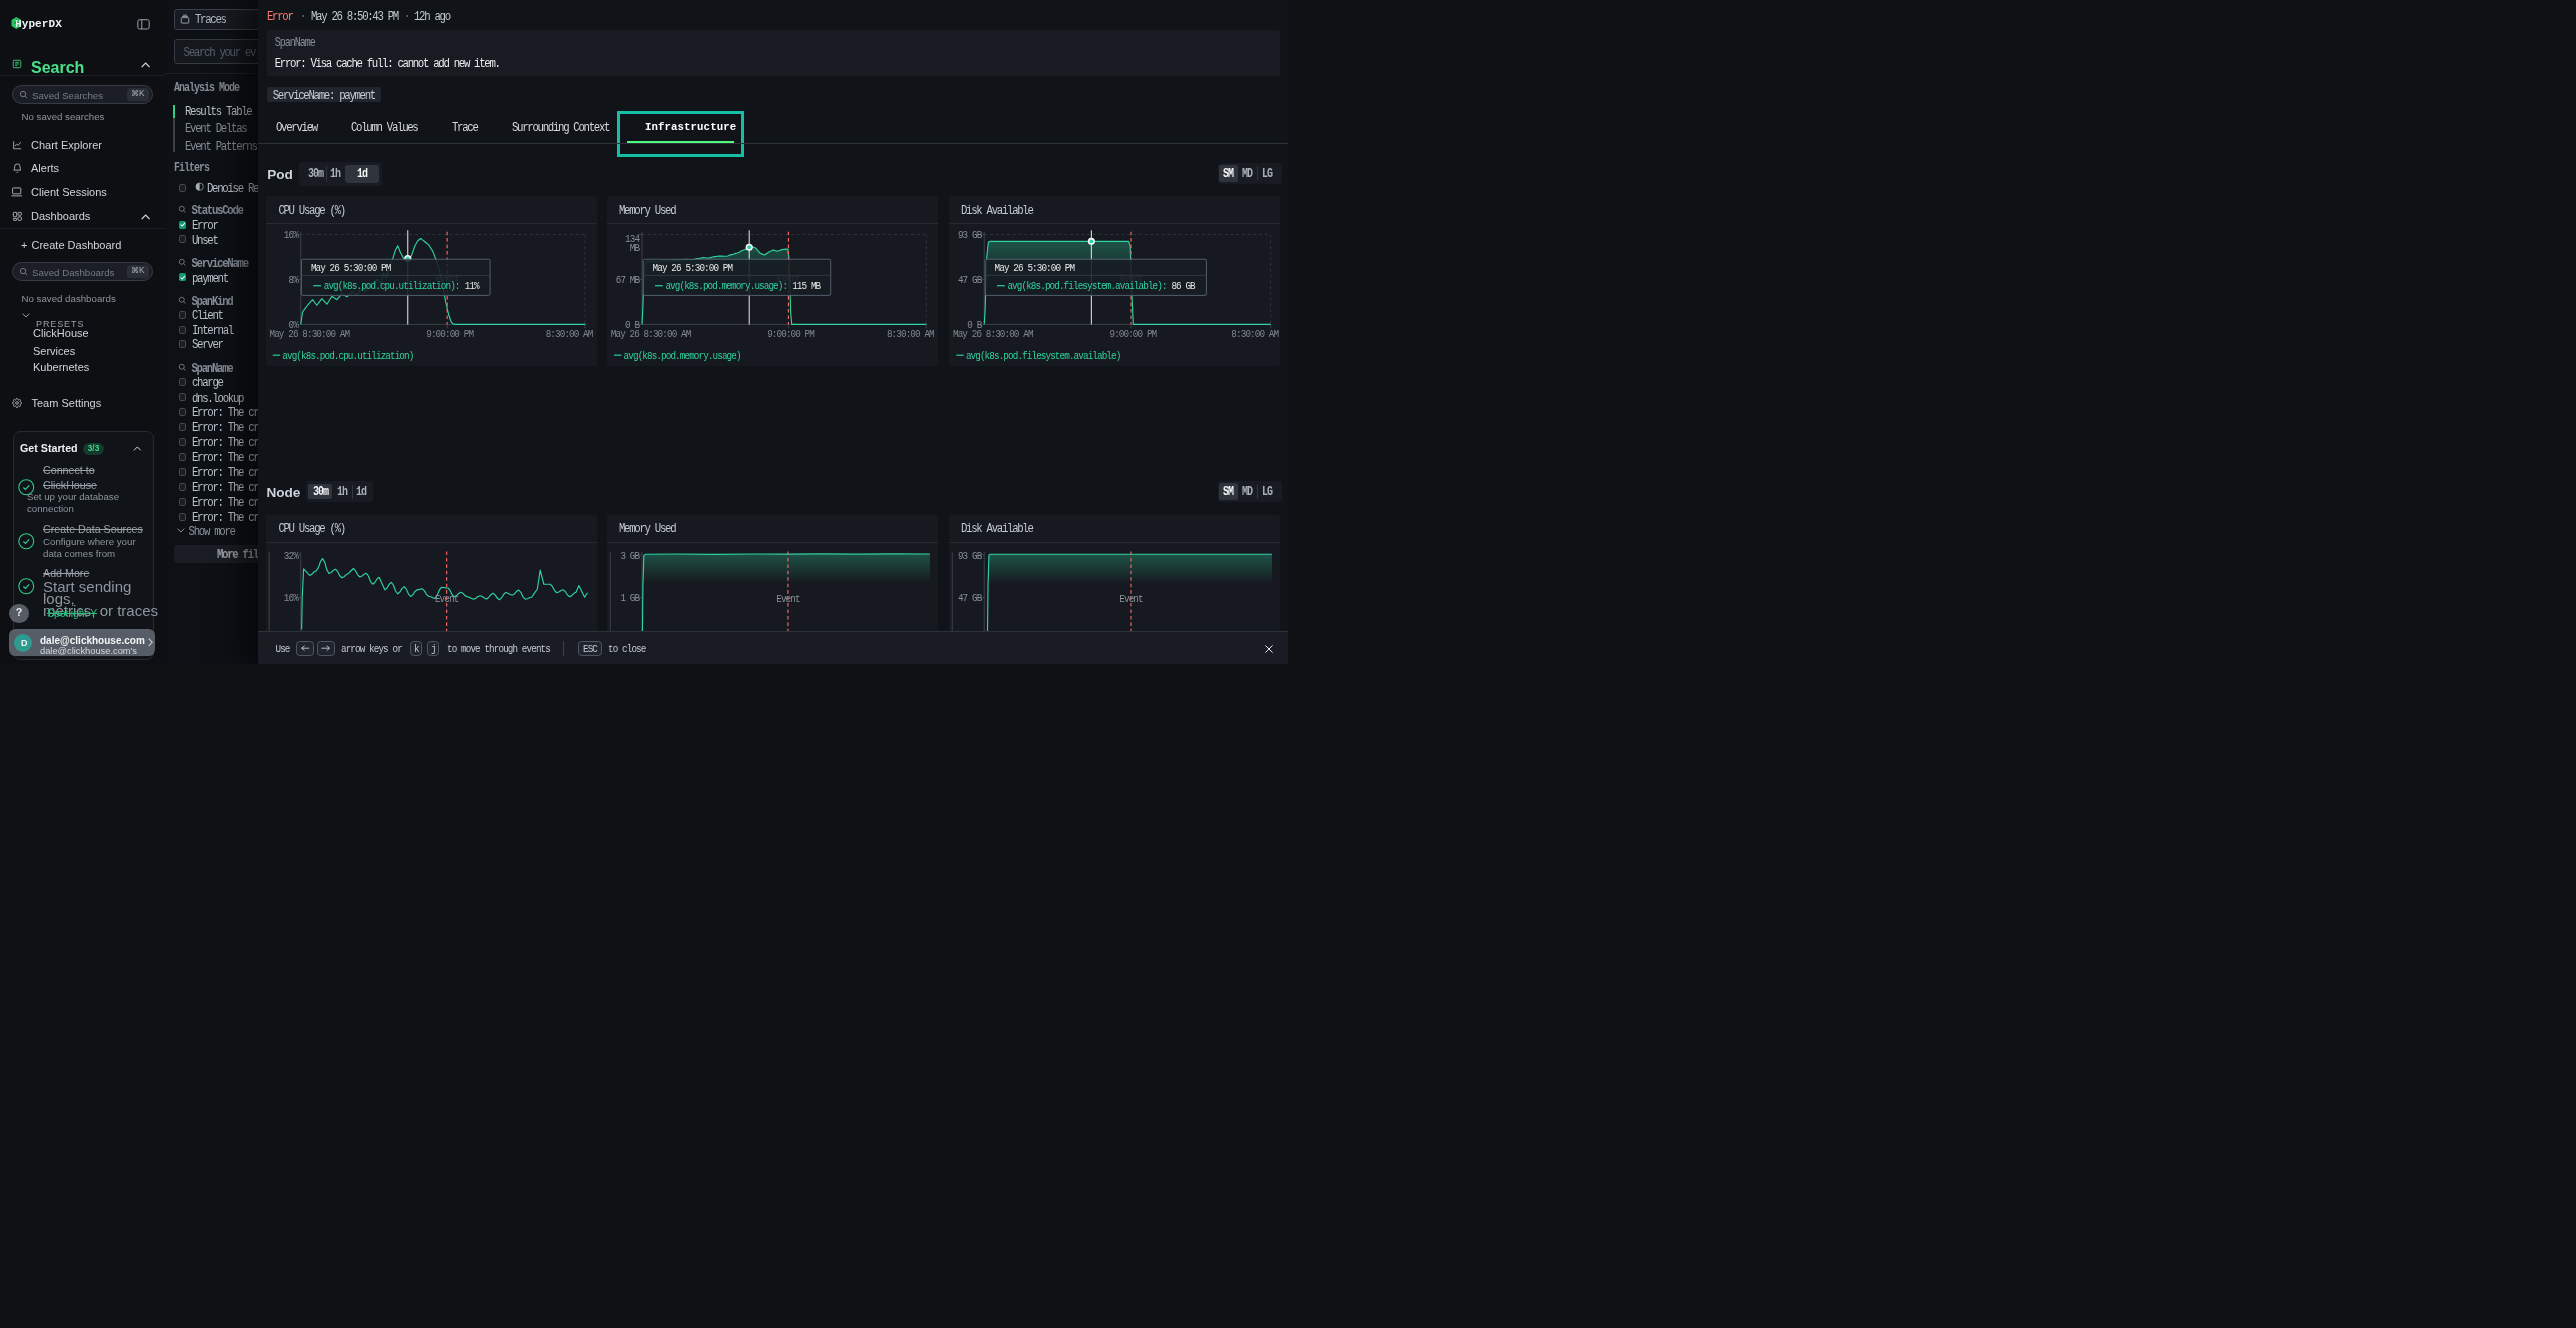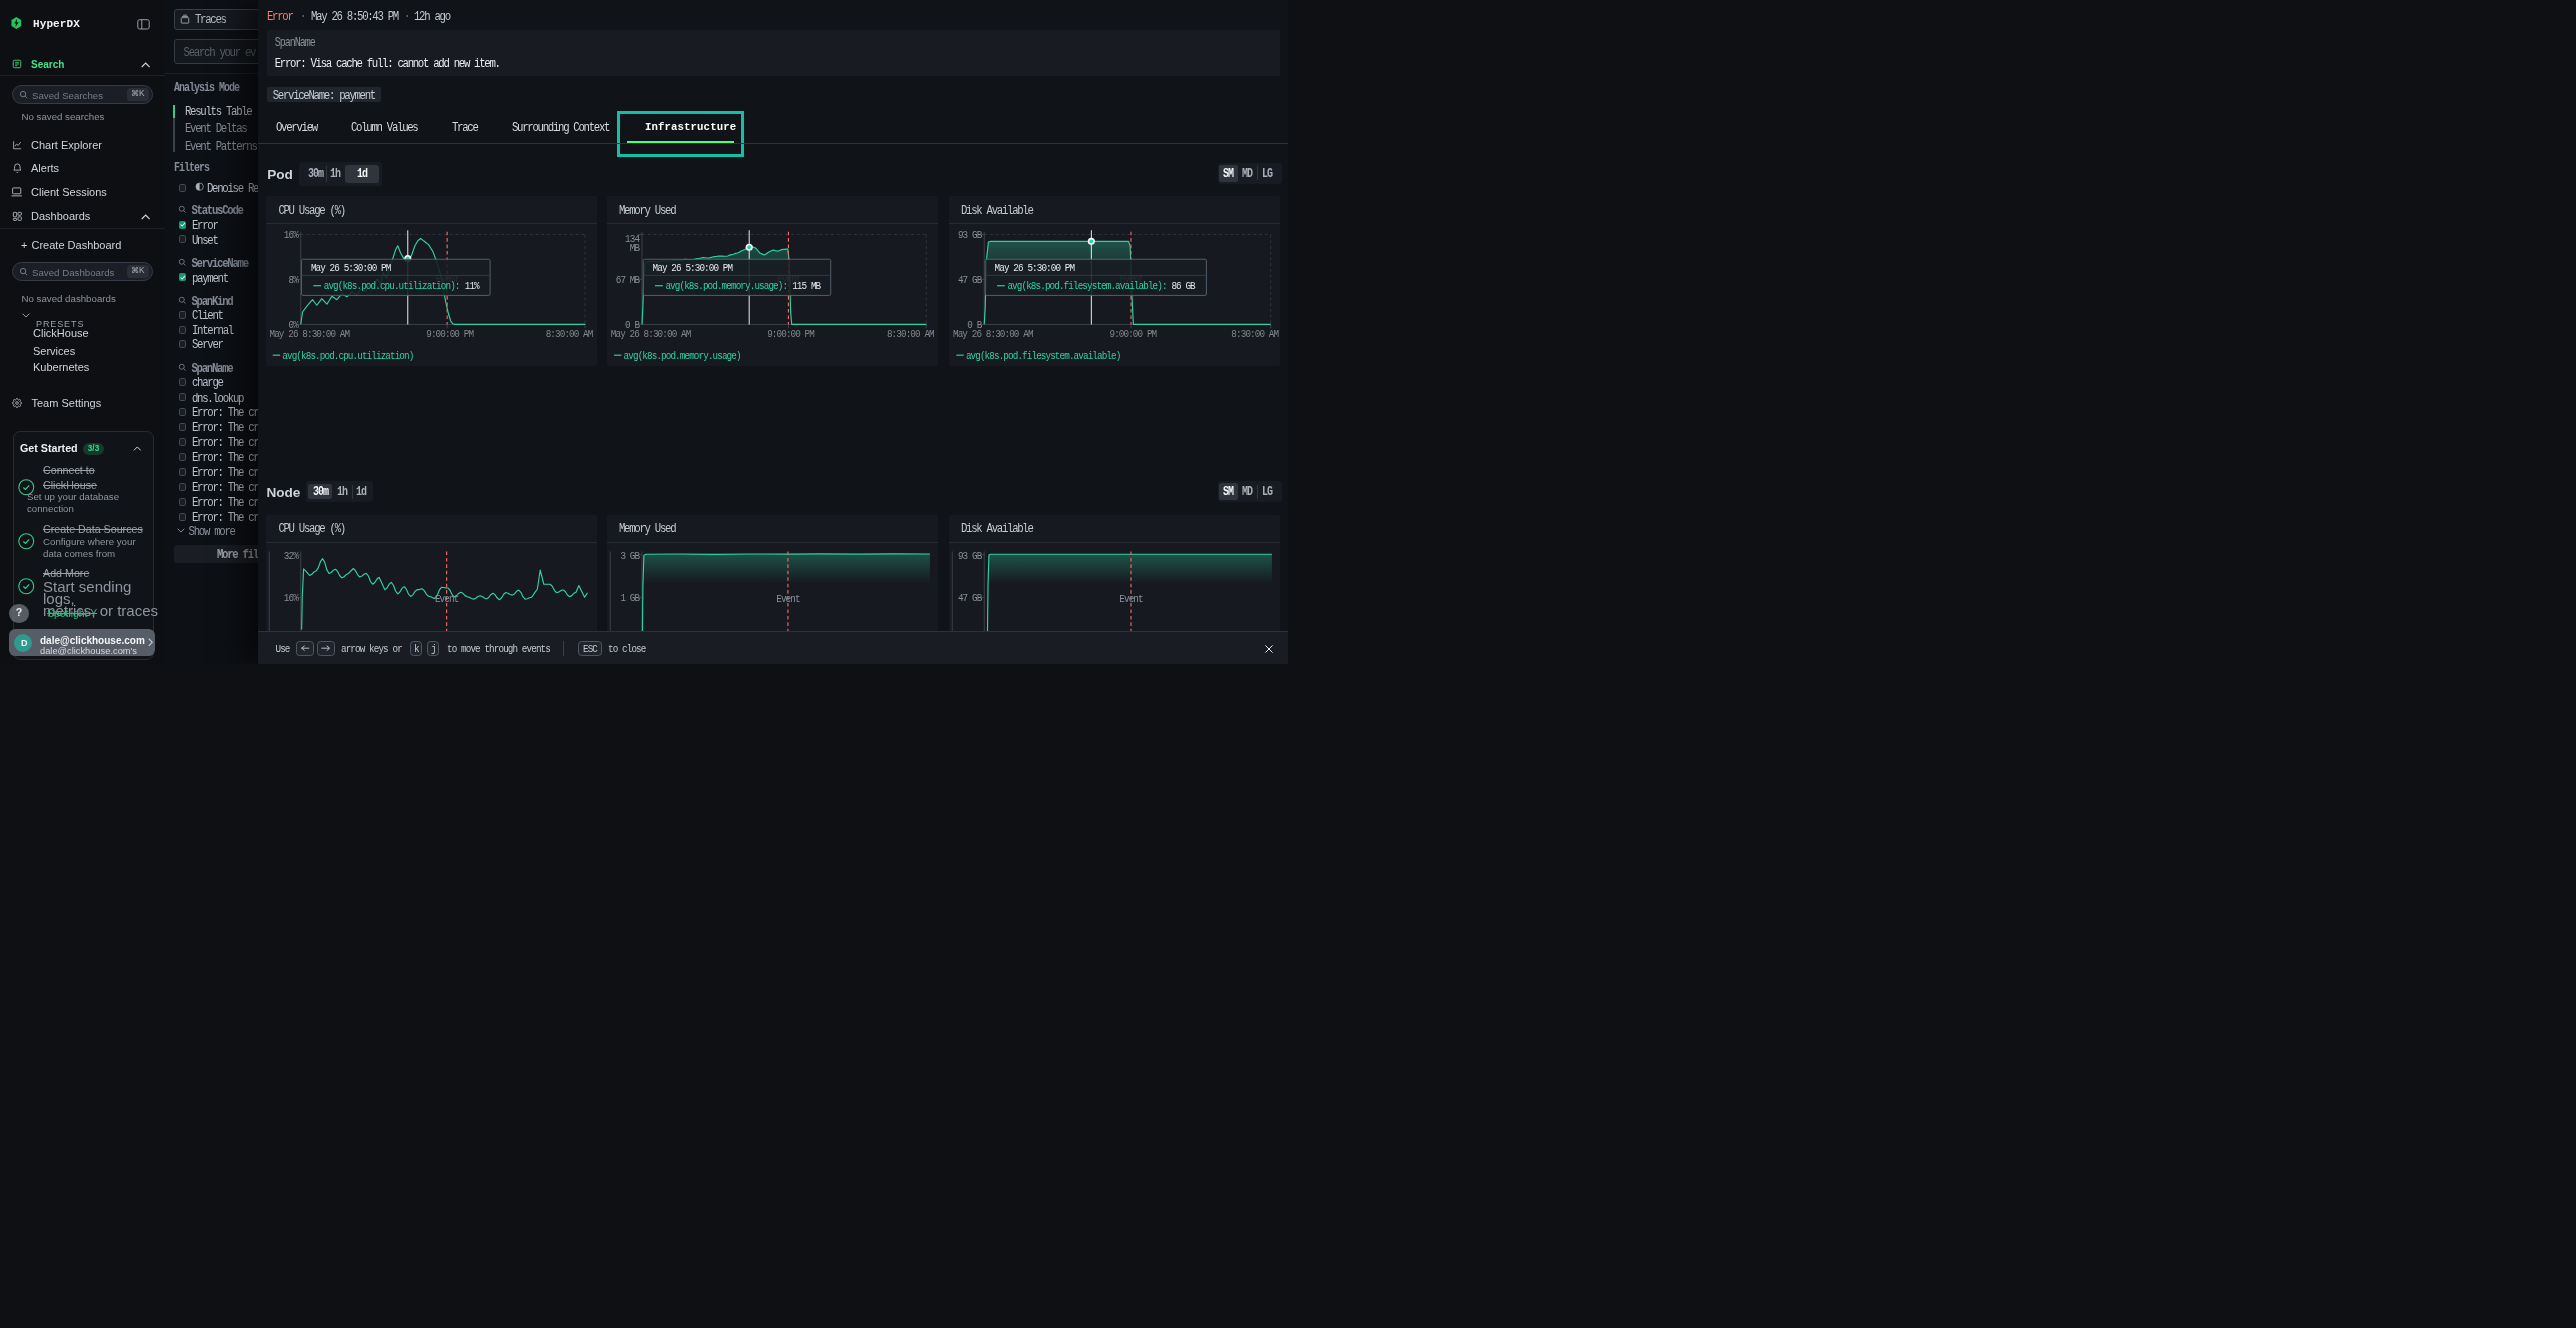--- a/index.html
+++ b/index.html
@@ -14,33 +14,33 @@
 </style>
 </head>
 <body>
 
 <div class="abs" id="sidebar" style="left:0;top:0;width:165px;height:664px;background:#0d0f13;">
 
   <svg class="abs" style="left:11.4px;top:17px" width="10.7" height="12" viewBox="0 0 15 17">
     <path d="M7.5 0 L14.4 4.1 L14.4 12.9 L7.5 17 L0.6 12.9 L0.6 4.1 Z" fill="#24c45e"></path>
     <path d="M8.6 2.5 L4.6 9.3 L7.0 9.3 L6.3 14.3 L10.6 7.4 L8.0 7.4 Z" fill="#0d0f13"></path>
   </svg>
-  <div class="abs" style="left:33px;top:17.5px;font-size:11px;font-weight:bold;color:#f1f3f5;letter-spacing:0.1px;">HyperDX</div>
+  <div class="abs" style="left:15px;top:17.5px;font-size:11px;font-weight:bold;color:#f1f3f5;letter-spacing:0.1px;">HyperDX</div>
   <svg class="abs" style="left:137px;top:19.3px" width="13" height="10.7" viewBox="0 0 18 15" fill="none" stroke="#9aa1a9" stroke-width="1.4">
     <rect x="1" y="1" width="16" height="13" rx="2.5"></rect>
     <line x1="6.6" y1="1" x2="6.6" y2="14"></line>
   </svg>
 
   <svg class="abs" style="left:11.8px;top:59px" width="10" height="10" viewBox="0 0 24 24" fill="none" stroke="#4ade80" stroke-width="2">
     <rect x="3" y="3" width="18" height="18" rx="2.5"></rect>
     <line x1="7.5" y1="8" x2="16.5" y2="8"></line>
       <line x1="7.5" y1="12" x2="16.5" y2="12"></line>
       <line x1="7.5" y1="16" x2="12.5" y2="16"></line>
   </svg>
-  <div class="abs sans" style="left:31px;top:59px;font-size:10px;font-weight:bold;color:#48e08a;">Search</div>
+  <div class="abs sans" style="left:31px;top:59px;font-size:16px;font-weight:bold;color:#48e08a;">Search</div>
   <svg class="abs" style="left:141px;top:62px" width="9.3" height="5.7" viewBox="0 0 13 8" fill="none" stroke="#cfd4da" stroke-width="1.6">
       <path d="M1 7 L6.5 1.5 L12 7"></path>
     </svg>
   <div class="abs" style="left:0;top:75px;width:165px;height:0.7px;background:#1d2127;"></div>
 
   <div class="abs" style="left:11.8px;top:85px;width:141px;height:19px;border:0.7px solid #363c45;border-radius:9.7px;background:#1b1e24;"></div>
   <svg class="abs" style="left:19.3px;top:90px" width="9.3" height="9.3" viewBox="0 0 24 24" fill="none" stroke="#8b929c" stroke-width="2">
       <circle cx="10.5" cy="10.5" r="7"></circle>
       <line x1="15.8" y1="15.8" x2="21" y2="21"></line>
     </svg>

